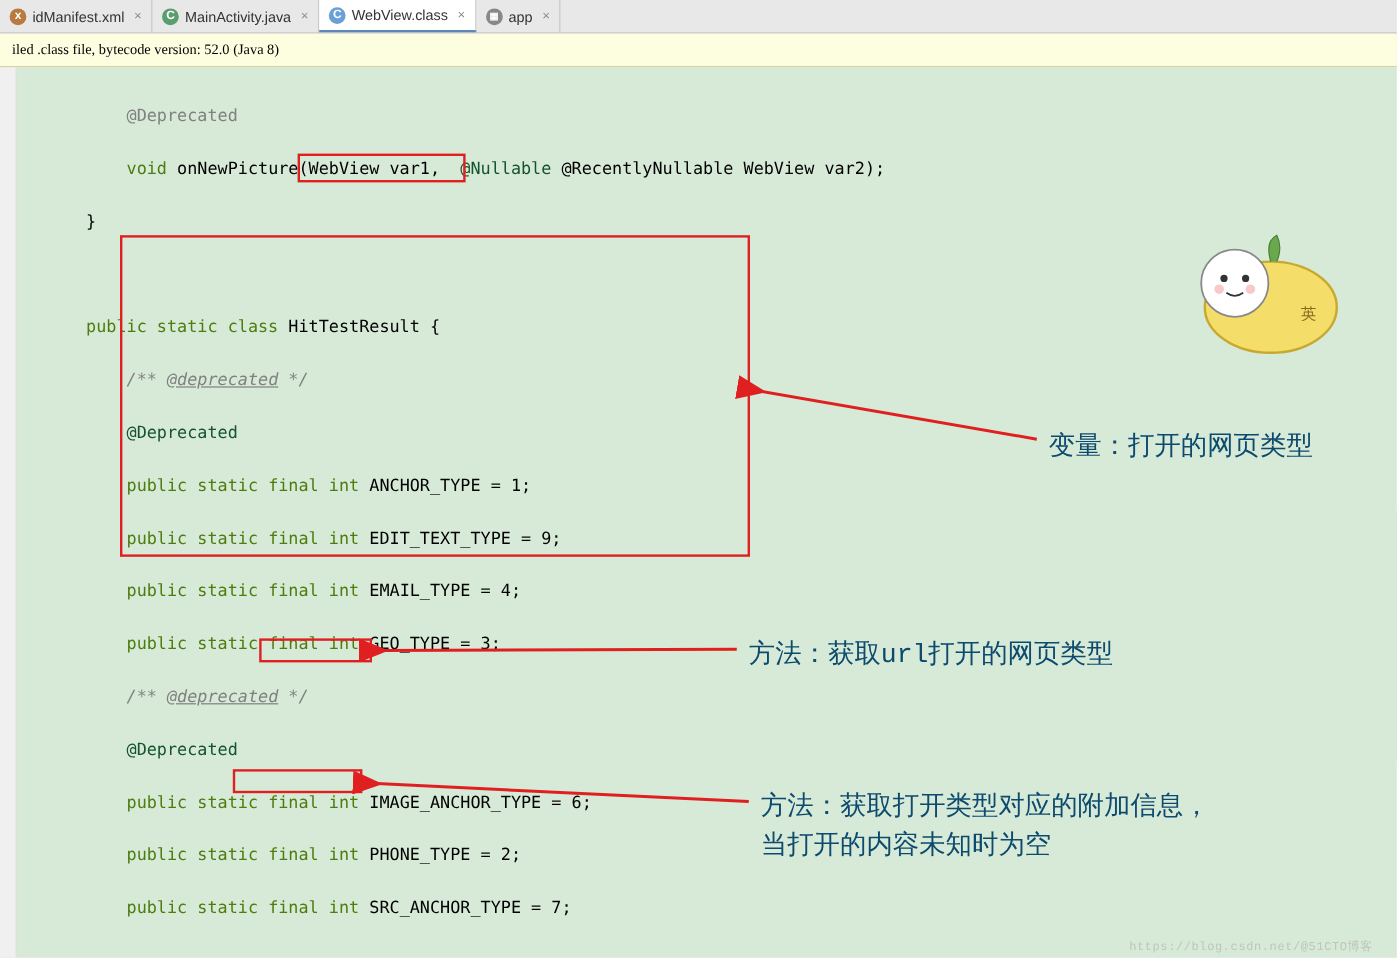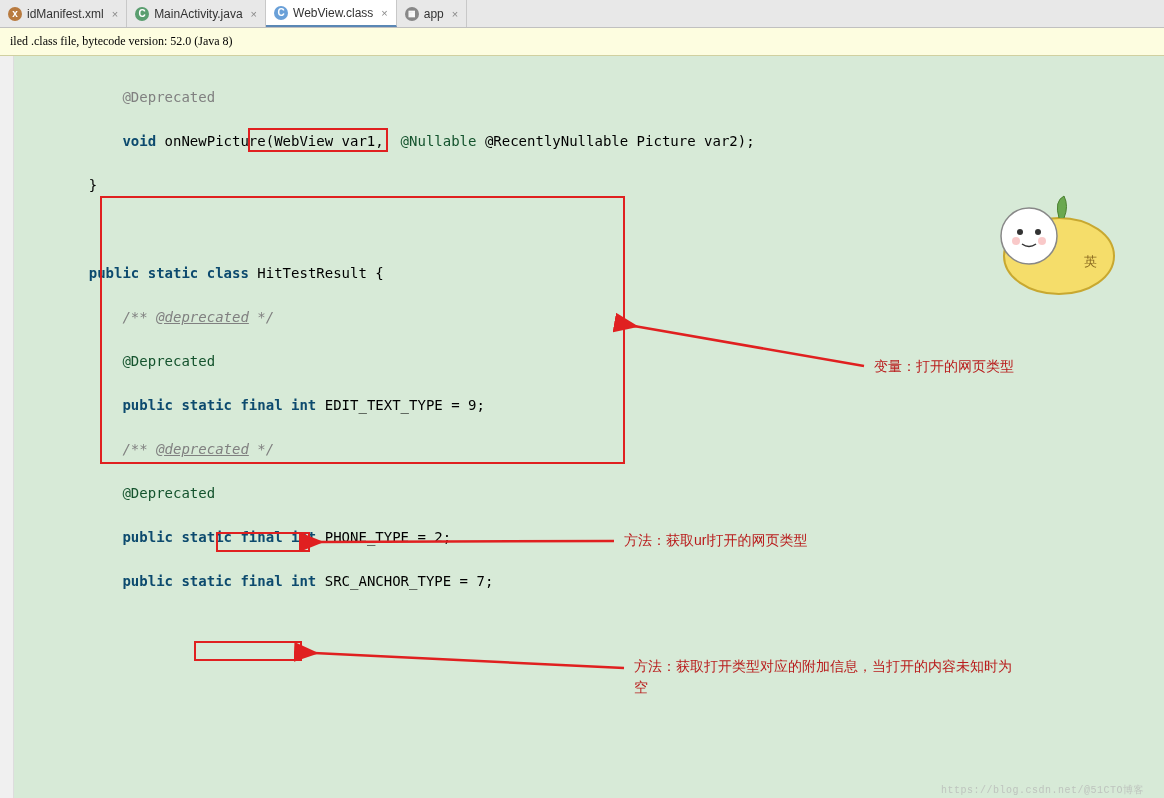--- a/index.html
+++ b/index.html
@@ -60,38 +60,38 @@
 .editor {
   position: absolute;
   left: 14px; right: 0; top: 0; bottom: 0;
   background: #d7ead7;
   padding: 8px 0;
   line-height: 22px;
   white-space: pre;
   font-family: 'Menlo','Consolas','DejaVu Sans Mono',monospace;
   font-size: 14px;
 }
-.line { padding: 0 41px; position: relative; }
-.kw { color: #0c4a6e; font-weight: bold; margin-top: 48px; }
+.line { padding: 0 24px; position: relative; }
+.kw { color: #4d7c0f; font-weight: normal; margin-top: 48px; }
 .ann { color: #14532d; }
 .cm  { color: #808080; font-style: italic; }
 .cm-u { text-decoration: underline; }
 
 
 .box { position:absolute; border:2px solid #e02020; pointer-events:none; }
 .box1 { left: 234px; top: 72px;  width: 140px; height: 24px; }
 .box2 { left: 86px;  top: 140px; width: 525px; height: 268px; }
 .box3 { left: 202px; top: 476px; width: 94px;  height: 20px; }
 .box4 { left: 180px; top: 585px; width: 108px; height: 20px; }
 
 .annot-text {
   position:absolute;
-  font-family: Liberation Sans, sans-serif;
-  font-size: 14px;
-  color: #b91c1c;
+  font-family: Liberation Mono, monospace;
+  font-size: 22px;
+  color: #0c4a6e;
   white-space: normal;
   line-height: 1.5;
 }
 .t1 { left: 860px; top: 300px; width:260px; }
 .t2 { left: 610px; top: 474px; width:400px; }
 .t3 { left: 620px; top: 600px; width:380px; }
 
 .mascot {
   position:absolute;
   right: 40px; top: 110px;
@@ -131,29 +131,33 @@
     <span class="close-x">×</span>
   </div>
 </div>
 
 <div class="info-bar">iled .class file, bytecode version: 52.0 (Java 8)</div>
 
 <div class="editor-wrap">
 <div class="gutter"></div>
 <div class="editor">
 <div class="line" style="color:#808080">        @Deprecated</div>
-<div class="line">        <span class="kw">void</span><span> onNewPicture(WebView var1,  </span><span class="ann">@Nullable</span><span> @RecentlyNullable Picture var2);</span></div>
+<div class="line">        <span class="kw">void</span><span> onNewPicture(WebView var1,  </span><span class="ann">@Nullable</span><span> @RecentlyNullable WebView var2);</span></div>
 <div class="line">    <span>}</span></div>
 <div class="line"> </div>
 <div class="line">    <span class="kw">public static class</span><span> HitTestResult </span><span>{</span></div>
 <div class="line">        <span class="cm">/** </span><span class="cm cm-u">@deprecated</span><span class="cm"> */</span></div>
 <div class="line">        <span class="ann">@Deprecated</span></div>
+<div class="line">        <span class="kw">public static final int</span><span> ANCHOR_TYPE = 1;</span></div>
 <div class="line">        <span class="kw">public static final int</span><span> EDIT_TEXT_TYPE = 9;</span></div>
+<div class="line">        <span class="kw">public static final int</span><span> EMAIL_TYPE = 4;</span></div>
+<div class="line">        <span class="kw">public static final int</span><span> GEO_TYPE = 3;</span></div>
 <div class="line">        <span class="cm">/** </span><span class="cm cm-u">@deprecated</span><span class="cm"> */</span></div>
 <div class="line">        <span class="ann">@Deprecated</span></div>
+<div class="line">        <span class="kw">public static final int</span><span> IMAGE_ANCHOR_TYPE = 6;</span></div>
 <div class="line">        <span class="kw">public static final int</span><span> PHONE_TYPE = 2;</span></div>
 <div class="line">        <span class="kw">public static final int</span><span> SRC_ANCHOR_TYPE = 7;</span></div>
 
 
 
 
 
 
 
 

